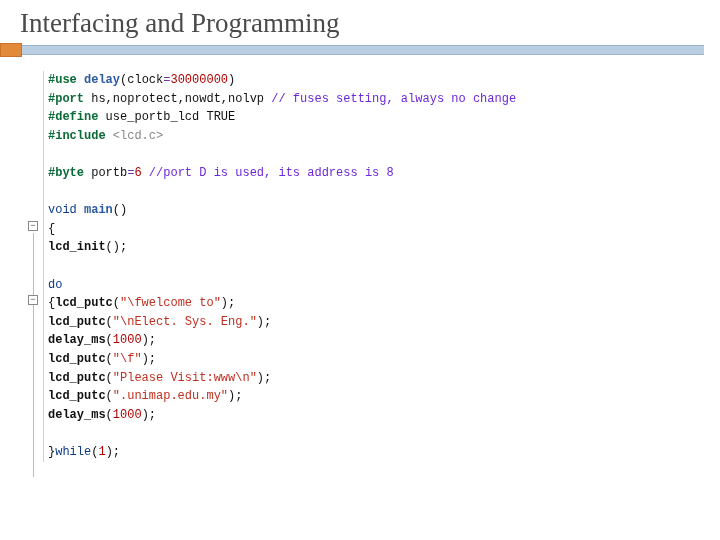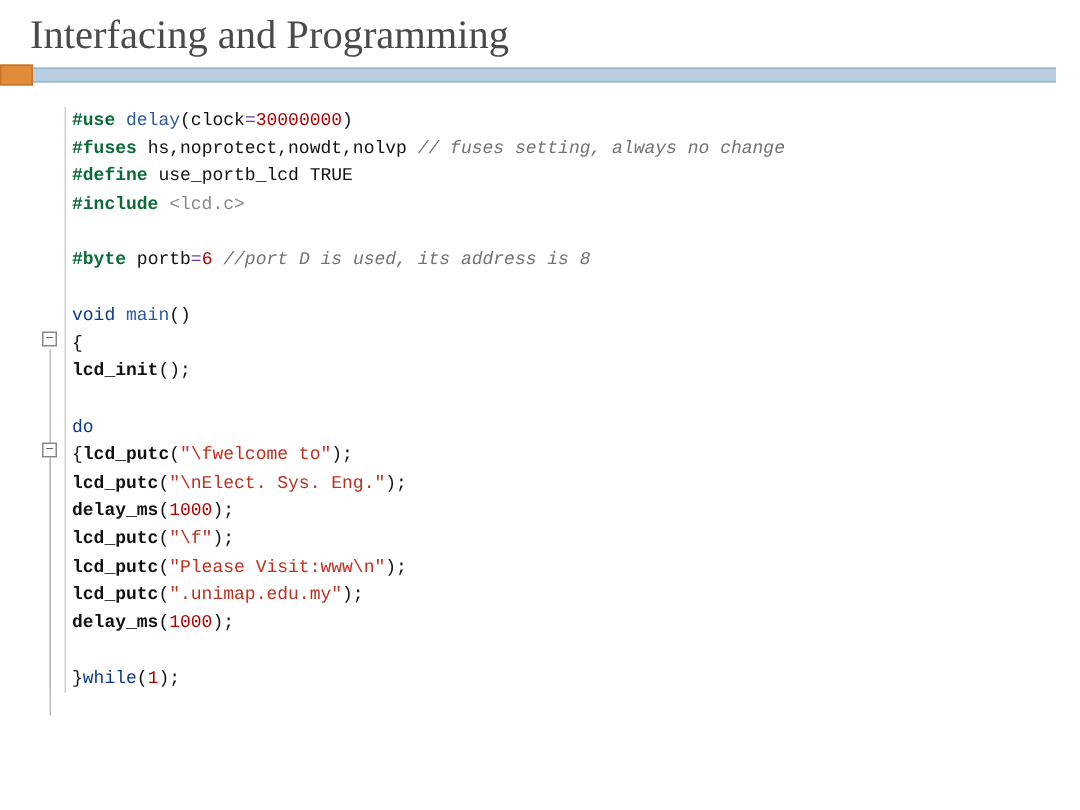--- a/index.html
+++ b/index.html
@@ -84,23 +84,23 @@
   .lines {
     margin-left: 22px;
   }
   .line { white-space: pre; }
   .kw { color: #0a6b38; font-weight: bold; }   
   .kw2 { color: #0a3a8a; }                     
   .fn { color: #111; font-weight: bold; }
   .str { color: #c03020; }                     
   .num { color: #b00000; }
   .id { color: #111; }
-  .cmt { color: #737373; font-style: italic; }                     
+  .cmt { color: #6d28d9; }                     
   .gray { color: #888; }
-  .blue { color: #2a5aa0; }
+  .blue { color: #2a5aa0; font-weight: bold; }
   .purple { color: #6a3aa0; }
 </style>
 </head>
 <body>
 
 <div class="slide">
 
   <h1 class="title">
     <span>Interfacing and Programming</span><br>
   </h1>
@@ -113,21 +113,21 @@
   <div class="code-area">
     <div class="gutter">
       <div class="fold" style="top:150px">−</div>
       <div class="fold-line" style="top:162px;height:244px"></div>
       <div class="fold" style="top:224px">−</div>
       <div class="fold-line" style="top:236px;height:152px"></div>
     </div>
 
     <div class="lines">
       <div class="line"><span class="kw">#use</span><span class="blue"> delay</span><span class="id">(clock</span><span class="purple">=</span><span class="num">30000000</span><span class="id">)</span></div>
-      <div class="line"><span class="kw">#fuses</span><span class="id"> hs,noprotect,nowdt,nolvp </span><span class="cmt">// fuses setting, always no change</span></div>
+      <div class="line"><span class="kw">#port</span><span class="id"> hs,noprotect,nowdt,nolvp </span><span class="cmt">// fuses setting, always no change</span></div>
       <div class="line"><span class="kw">#define</span><span class="id"> use_portb_lcd TRUE</span></div>
       <div class="line"><span class="kw">#include</span><span class="gray"> &lt;lcd.c&gt;</span></div>
       <div class="line"><span></span>&nbsp;</div>
       <div class="line"><span class="kw">#byte</span><span class="id"> portb</span><span class="purple">=</span><span class="num">6</span><span class="cmt"> //port D is used, its address is 8</span></div>
       <div class="line"><span></span>&nbsp;</div>
       <div class="line"><span class="kw2">void</span><span class="blue"> main</span><span class="id">()</span></div>
       <div class="line"><span class="id">{</span></div>
       <div class="line"><span class="fn">lcd_init</span><span class="id">();</span></div>
       <div class="line"><span></span>&nbsp;</div>
       <div class="line"><span class="kw2">do</span></div>

